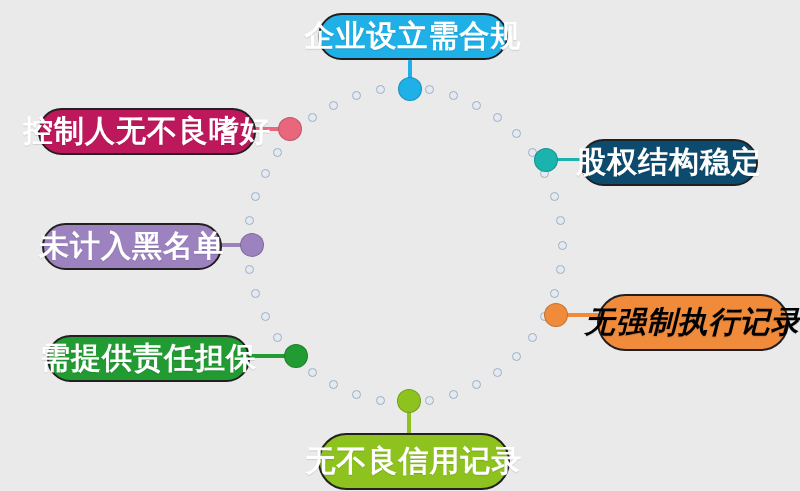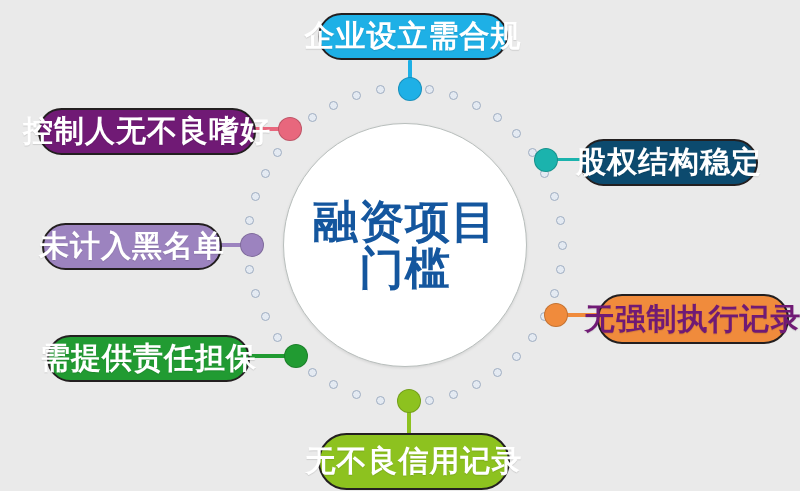--- a/index.html
+++ b/index.html
@@ -154,39 +154,35 @@
       <div class="stem" style="left: 220px; top: 243px; width: 34px; height: 4px; background: rgb(156, 131, 191);"></div>
       <div class="node" style="left: 240px; top: 233px; width: 24px; height: 24px; background: rgb(156, 131, 191); border: 1px solid rgba(0, 0, 0, 0.18);"></div>
       <div class="stem" style="left: 556px; top: 313px; width: 43px; height: 4px; background: rgb(240, 139, 60);"></div>
       <div class="node" style="left: 544px; top: 303px; width: 24px; height: 24px; background: rgb(240, 139, 60); border: 1px solid rgba(0, 0, 0, 0.18);"></div>
       <div class="stem" style="left: 248px; top: 354px; width: 48px; height: 4px; background: rgb(33, 155, 50);"></div>
       <div class="node" style="left: 284px; top: 344px; width: 24px; height: 24px; background: rgb(33, 155, 50); border: 1px solid rgba(0, 0, 0, 0.18);"></div>
       <div class="stem" style="left: 407px; top: 401px; width: 4px; height: 34px; background: rgb(141, 194, 31);"></div>
       <div class="node" style="left: 397px; top: 389px; width: 24px; height: 24px; background: rgb(141, 194, 31); border: 1px solid rgba(0, 0, 0, 0.18);"></div>
     </div>
 
-  <div id="hub">
-    <div id="hub-title">融资项目
-门槛</div>
-  </div>
 
   <div id="pills">
       <div class="pill" style="left: 318px; top: 13px; width: 190px; height: 47px; background: rgb(30, 176, 230); color: rgb(255, 255, 255);">
         <span>企业设立需合规</span>
       </div>
-      <div class="pill" style="left: 38px; top: 108px; width: 218px; height: 47px; background: #701a75; color: rgb(255, 255, 255);">
+      <div class="pill" style="left: 38px; top: 108px; width: 218px; height: 47px; background: #be185d; color: rgb(255, 255, 255);">
         <span>控制人无不良嗜好</span>
       </div>
       <div class="pill" style="left: 580px; top: 139px; width: 178px; height: 47px; background: #0c4a6e; color: rgb(255, 255, 255);">
         <span>股权结构稳定</span>
       </div>
       <div class="pill" style="left: 42px; top: 223px; width: 180px; height: 47px; background: rgb(156, 131, 191); color: rgb(255, 255, 255);">
         <span>未计入黑名单</span>
       </div>
-      <div class="pill" style="left: 597px; top: 294px; width: 192px; height: 50px; background: rgb(240, 139, 60); color: #701a75;">
+      <div class="pill" style="left: 597px; top: 294px; width: 192px; height: 57px; background: rgb(240, 139, 60); color: #000000; font-style: italic;">
         <span>无强制执行记录</span>
       </div>
       <div class="pill" style="left: 47px; top: 335px; width: 203px; height: 47px; background: rgb(33, 155, 50); color: rgb(255, 255, 255); font-family: Liberation Serif, serif;">
         <span>需提供责任担保</span>
       </div>
       <div class="pill" style="left: 318px; top: 433px; width: 192px; height: 57px; background: rgb(141, 194, 31); color: rgb(255, 255, 255);">
         <span>无不良信用记录</span>
       </div>
     </div>
 

